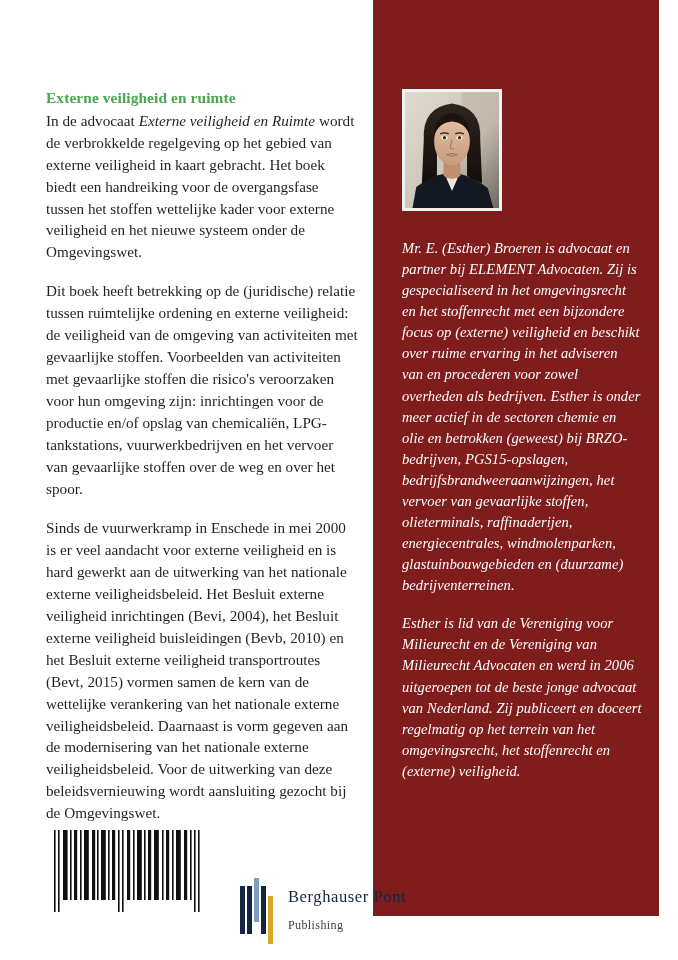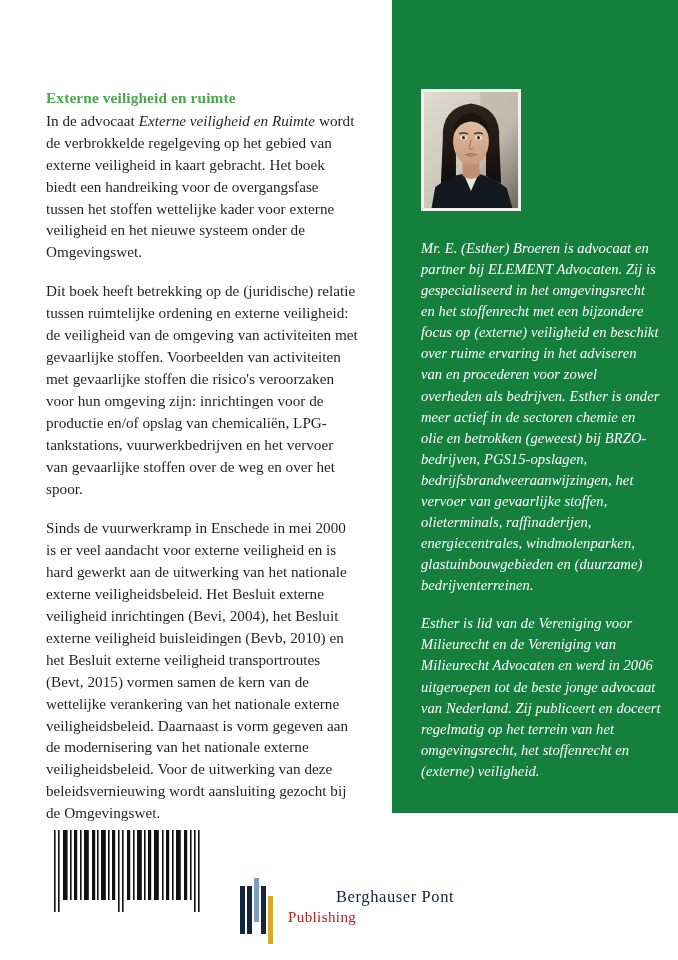--- a/index.html
+++ b/index.html
@@ -19,25 +19,25 @@
     position: absolute;
     left: 0; top: 0;
     width: 678px;
     height: 960px;
     background: #ffffff;
   }
 
   
   .green-panel {
     position: absolute;
-    left: 392px;
+    left: 373px;
     top: 0;
     width: 286px;
-    height: 813px;
-    background: #15803d;
+    height: 916px;
+    background: #7f1d1d;
   }
 
   .author-photo {
     position: absolute;
     left: 29px;      
     top: 89px;
     width: 100px;
     height: 122px;
     border: 3px solid #f2f2f0;
     box-sizing: border-box;
@@ -127,29 +127,28 @@
     top: 10px;
     width: 110px;
   }
   .logo-name {
     font-family: "Liberation Serif", serif;
     font-size: 16.5px;
     color: #13263f;
     letter-spacing: 0.6px;
     line-height: 1.1;
     white-space: nowrap;
-    margin-left: 48px;
   }
   .logo-sub {
     font-family: "Liberation Serif", serif;
-    font-size: 15px;
-    color: #b91c1c;
+    font-size: 12px;
+    color: #404040;
     letter-spacing: 0.4px;
     line-height: 1.15;
-    margin-top: 3px;
+    margin-top: 13px;
     white-space: nowrap;
   }
 </style>
 </head>
 <body>
 
 <div class="cover">
 
   <div class="green-panel">
 

